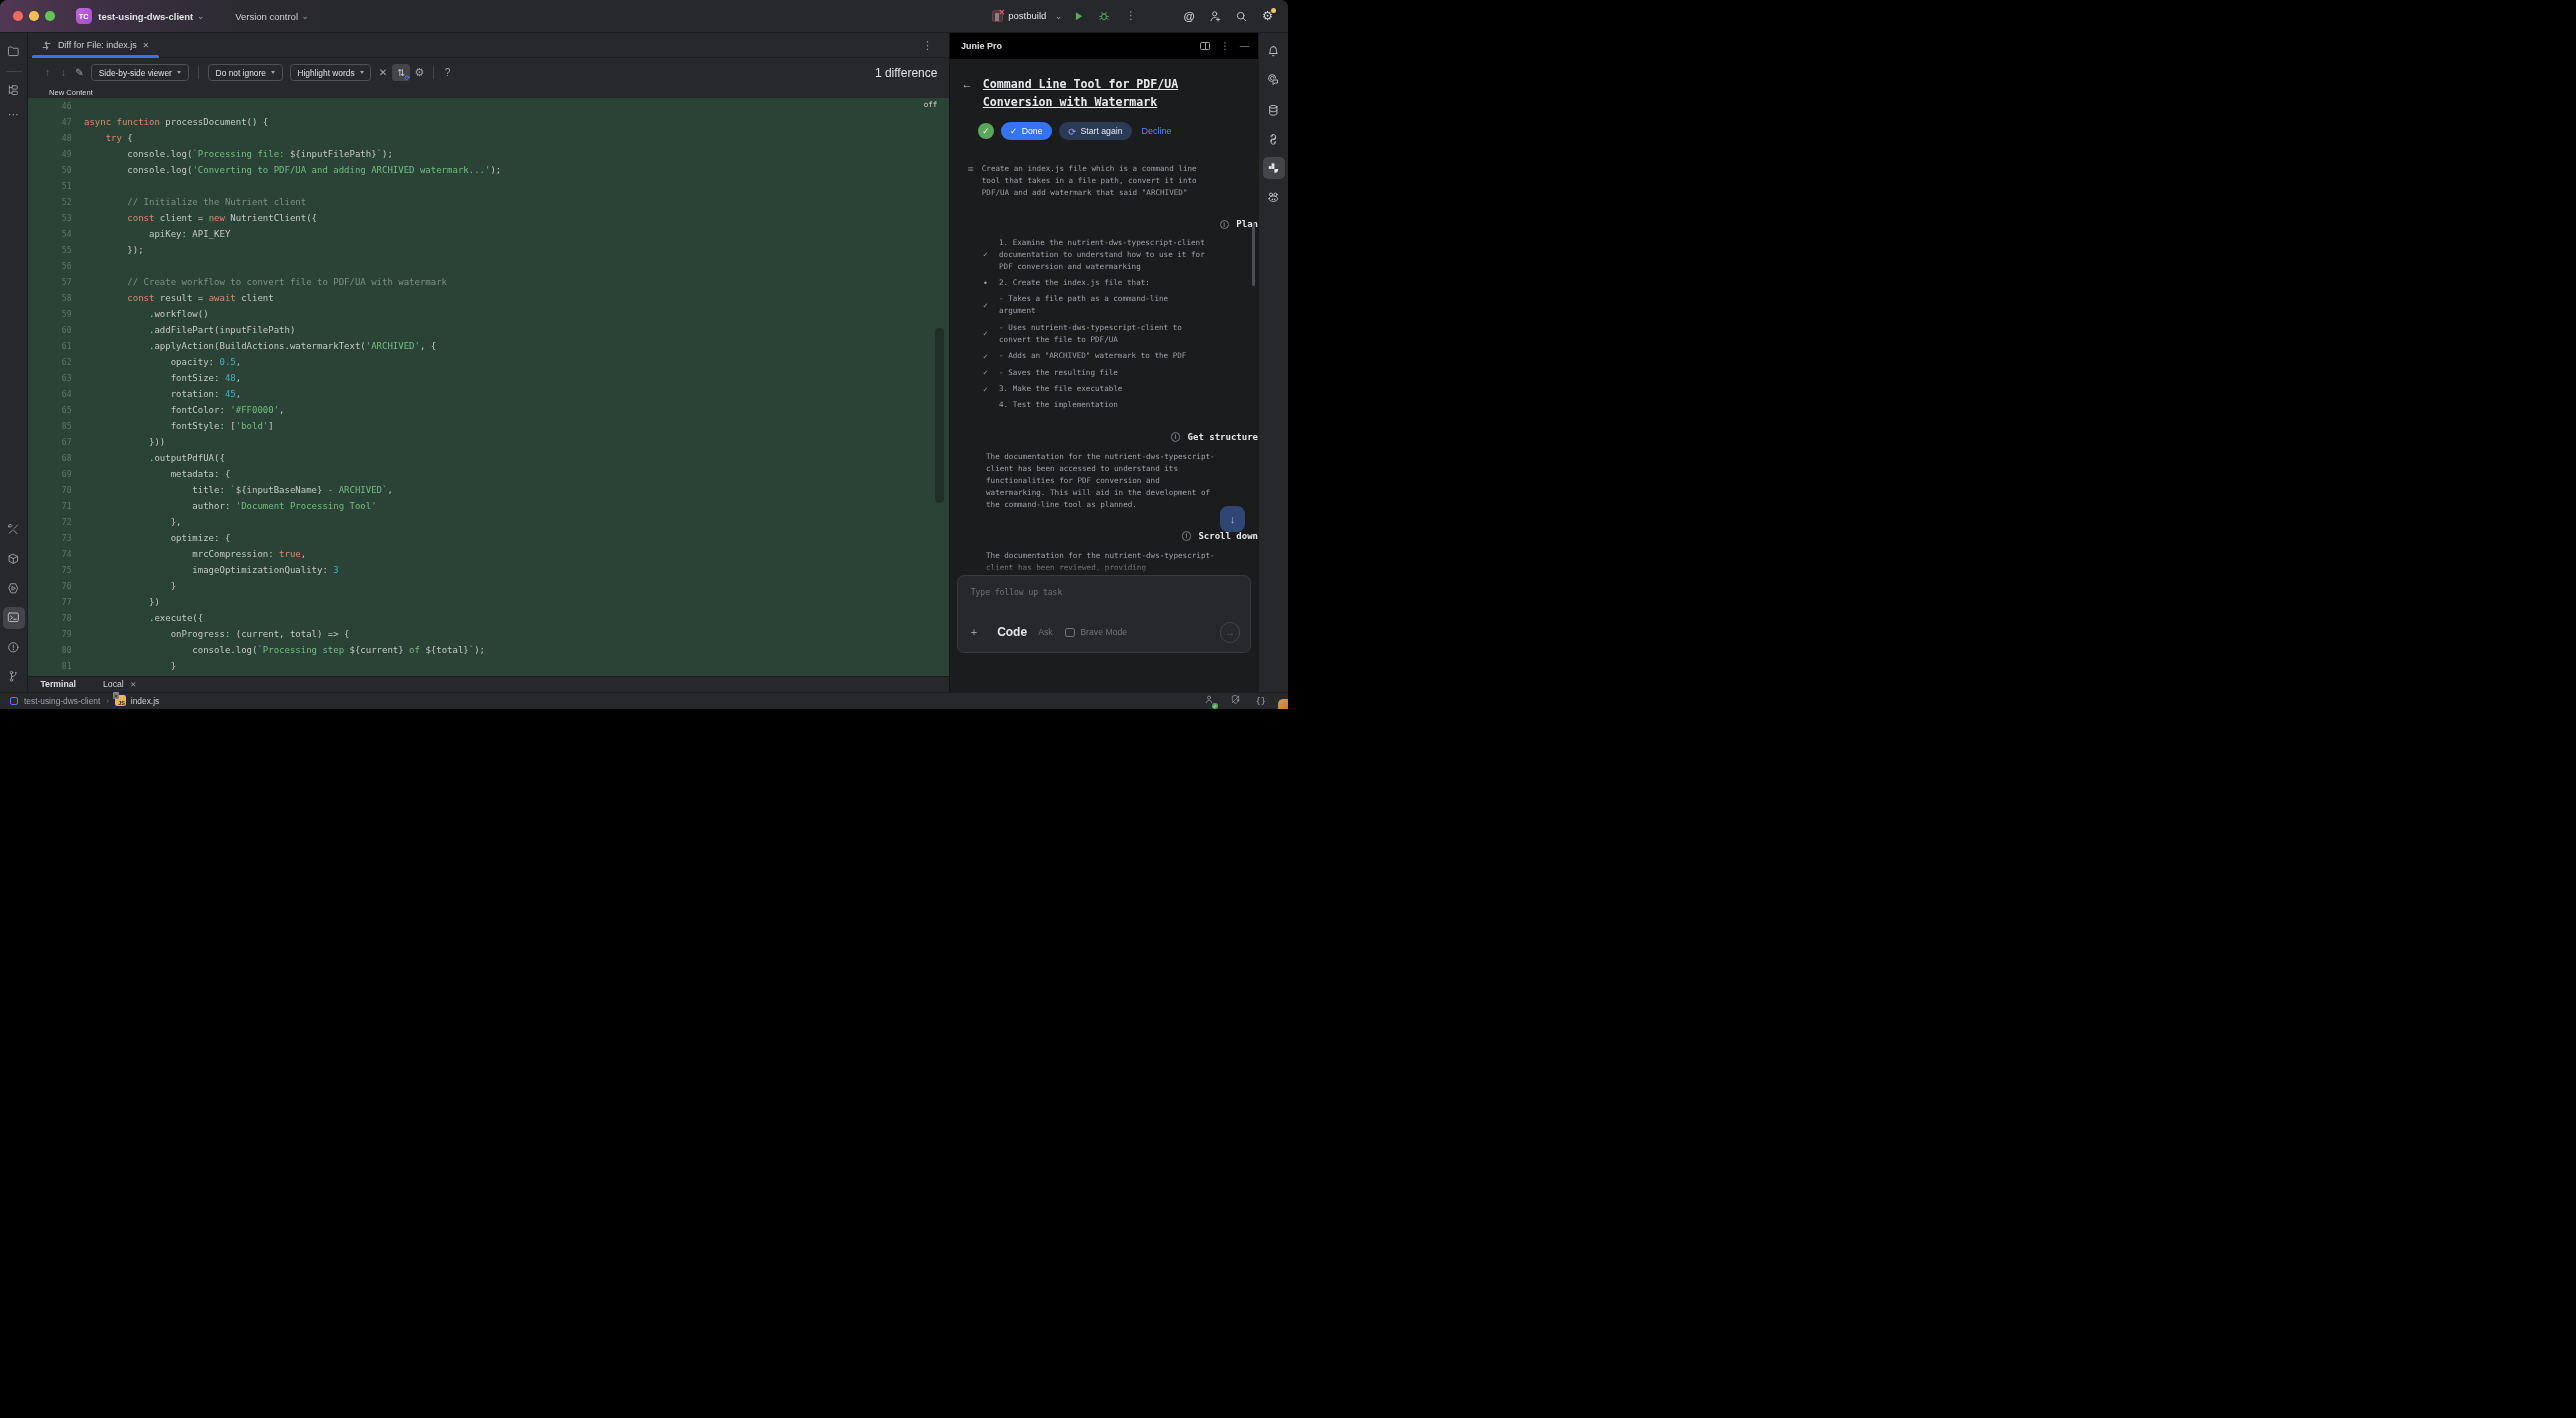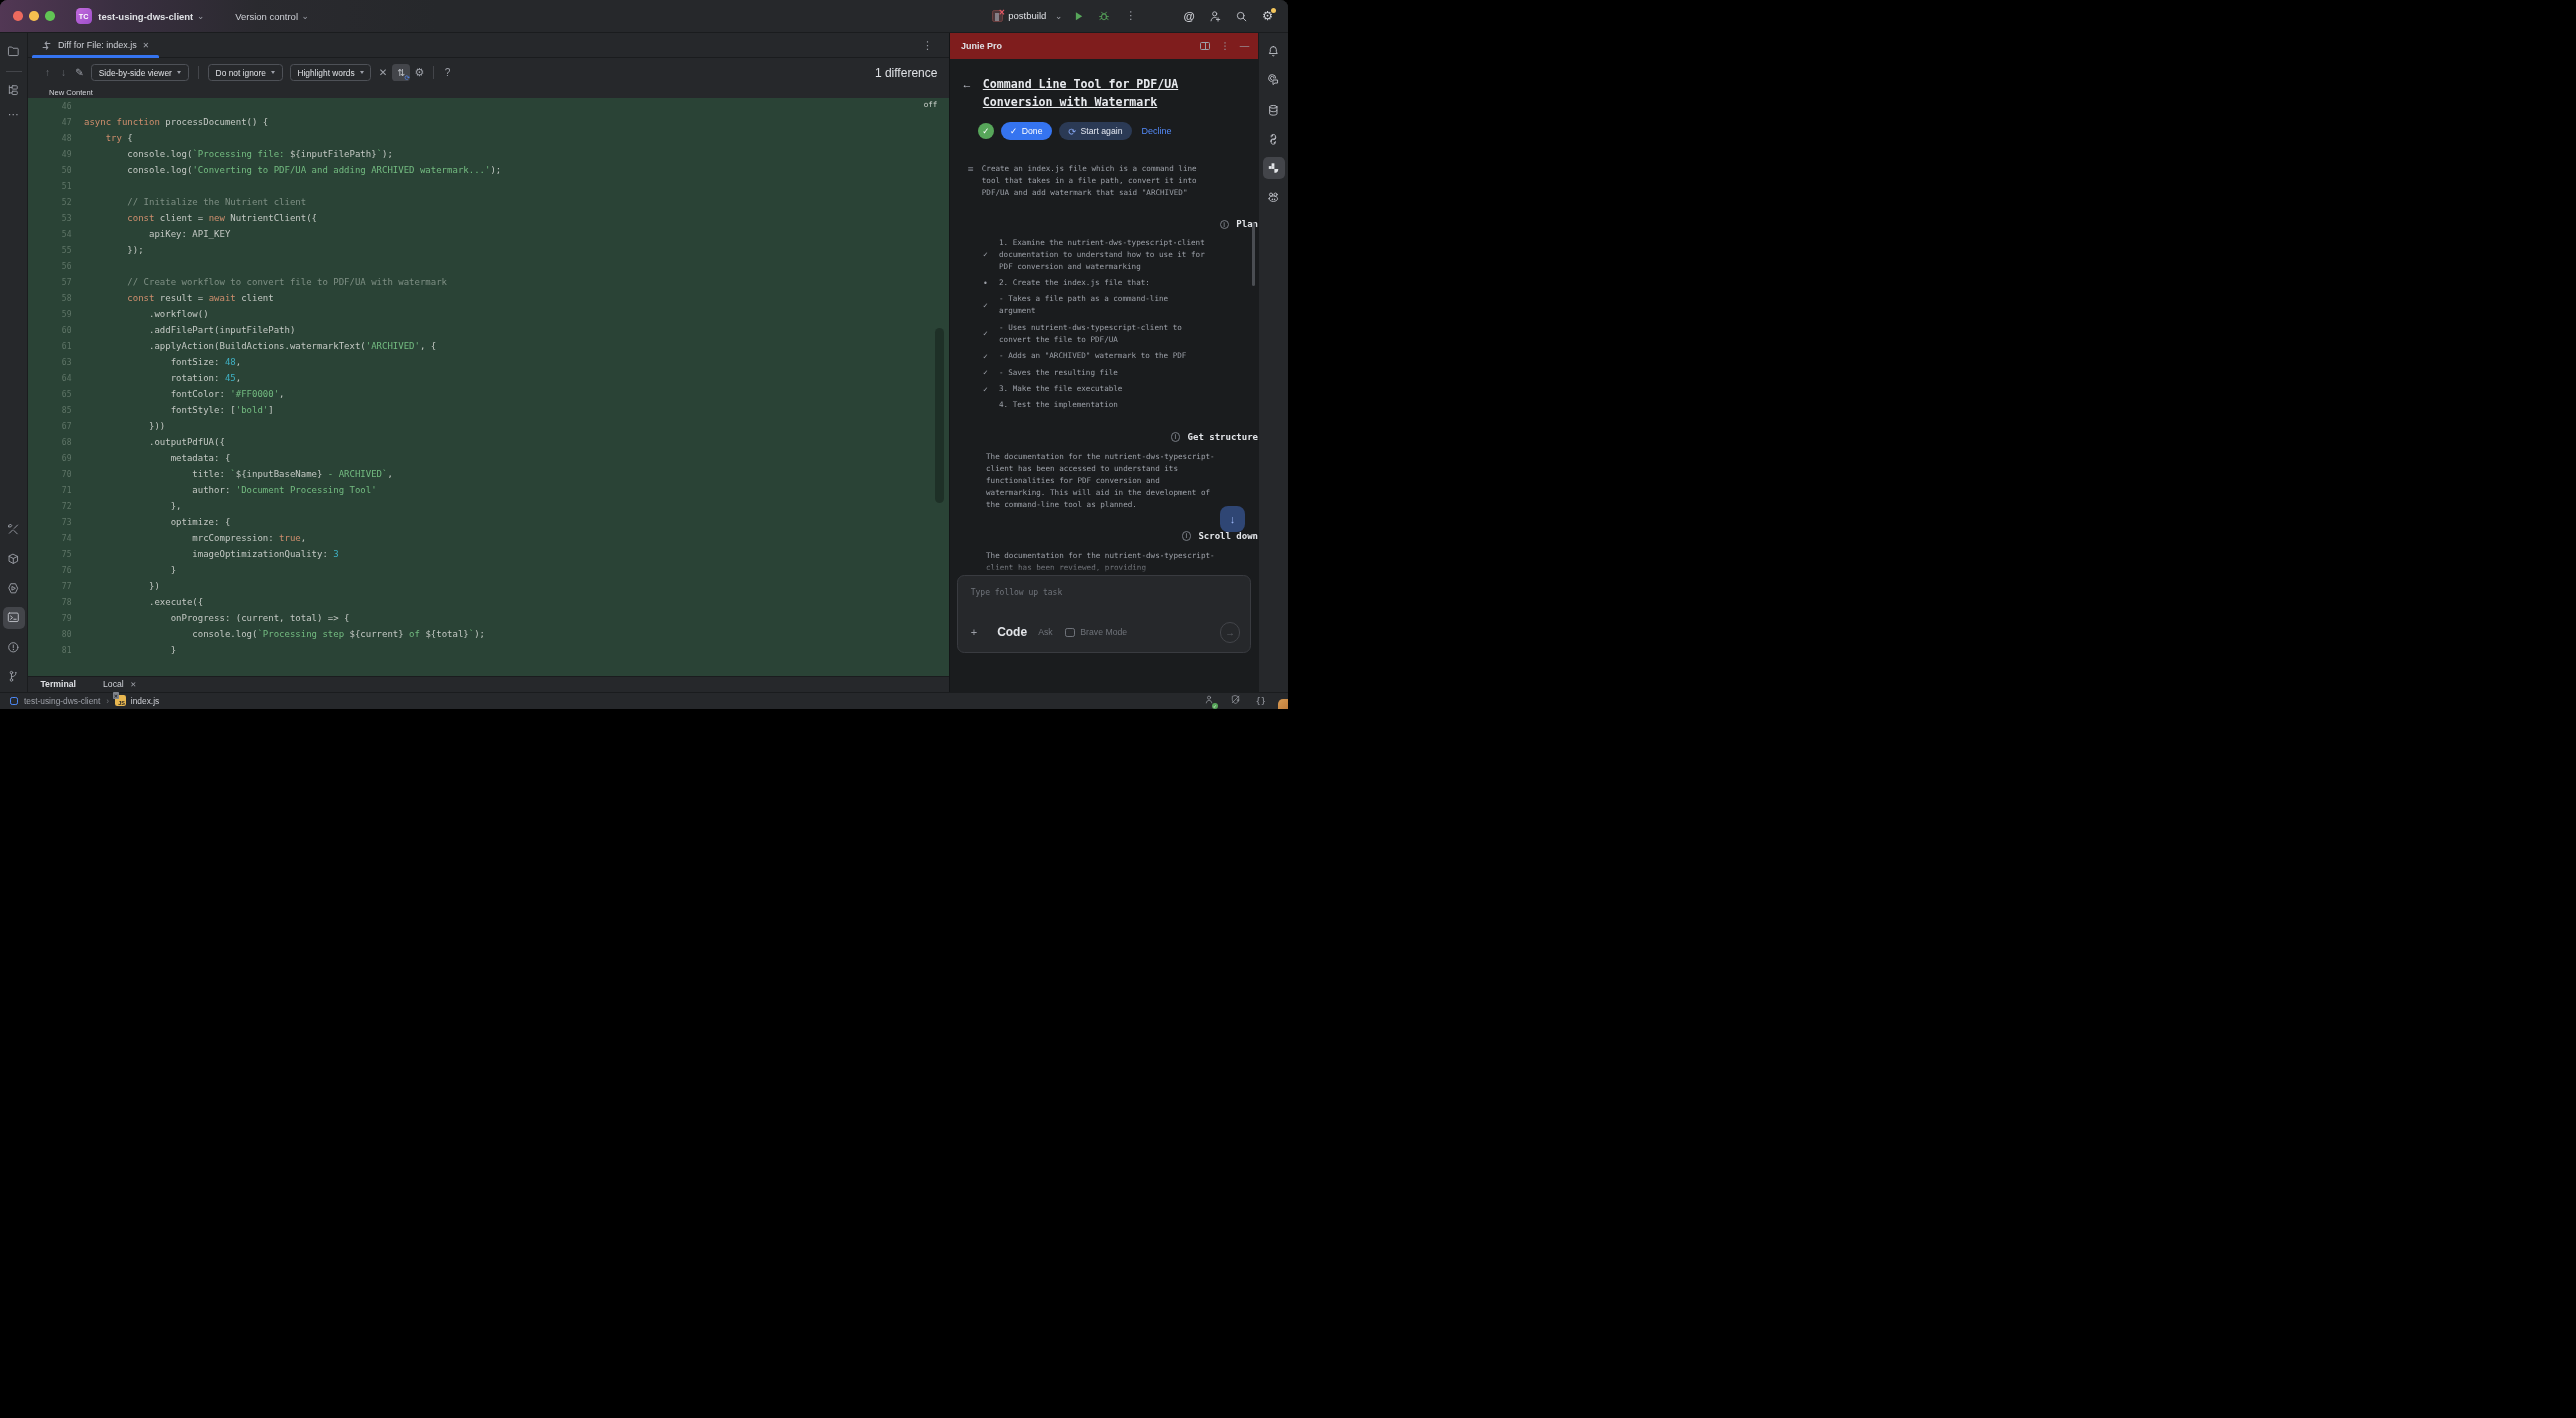--- a/index.html
+++ b/index.html
@@ -85,21 +85,21 @@
 
   .terminal-row { position:absolute; bottom:0; left:0; right:0; height:16px; background:#26282b; border-top:0.7px solid #1a1c1e;
     display:flex; align-items:center; }
   .term-title { font-size:8.7px; font-weight:bold; color:#dfe1e5; margin-left:12.4px; }
   .term-tab { display:flex; align-items:center; gap:6.6px; margin-left:27px; }
   .term-tab-label { font-size:8.7px; color:#ced0d6; }
   .term-close { color:#9da0a8; font-size:7.3px; }
 
   
   .junie { position:absolute; left:949px; top:33px; width:309px; bottom:17.5px; background:#1a1c1e; border-left:0.7px solid #131517; }
-  .junie-header { position:absolute; top:0; left:0; right:0; height:25.5px; background:#7f1d1d;
+  .junie-header { position:absolute; top:0; left:0; right:0; height:25.5px; background:#000000;
     display:flex; align-items:center; padding:0 8.7px 0 11px; }
   .junie-title { font-size:9px; font-weight:bold; color:#dfe1e5; }
   .jh-icons { margin-left:auto; display:flex; align-items:center; gap:10.2px; color:#9da0a8; }
   .split-ic { width:9.5px; height:8px; border:0.9px solid #9da0a8; border-radius:1.5px; position:relative; }
   .split-ic::after { content:""; position:absolute; left:3.6px; top:0; bottom:0; width:0.9px; background:#9da0a8; }
   .jh-glyph { font-size:9.5px; }
 
   .junie-scroll { position:absolute; top:25.5px; left:0; right:0; height:516px; overflow:hidden;
     font-family:"DejaVu Sans Mono", monospace; }
   .task-title-row { display:flex; margin:17.5px 10.2px 0 11.6px; gap:10.2px; }
@@ -341,20 +341,21 @@
         <div class="code-row"><span class="gutter">52</span><span class="code-text"><span class="tk-c">        // Initialize the Nutrient client</span></span></div>
         <div class="code-row"><span class="gutter">53</span><span class="code-text"><span class="tk-d">        </span><span class="tk-k">const</span><span class="tk-d"> client = </span><span class="tk-k">new</span><span class="tk-d"> NutrientClient({</span></span></div>
         <div class="code-row"><span class="gutter">54</span><span class="code-text"><span class="tk-d">            apiKey: API_KEY</span></span></div>
         <div class="code-row"><span class="gutter">55</span><span class="code-text"><span class="tk-d">        });</span></span></div>
         <div class="code-row"><span class="gutter">56</span><span class="code-text"></span></div>
         <div class="code-row"><span class="gutter">57</span><span class="code-text"><span class="tk-c">        // Create workflow to convert file to PDF/UA with watermark</span></span></div>
         <div class="code-row"><span class="gutter">58</span><span class="code-text"><span class="tk-d">        </span><span class="tk-k">const</span><span class="tk-d"> result = </span><span class="tk-k">await</span><span class="tk-d"> client</span></span></div>
         <div class="code-row"><span class="gutter">59</span><span class="code-text"><span class="tk-d">            .workflow()</span></span></div>
         <div class="code-row"><span class="gutter">60</span><span class="code-text"><span class="tk-d">            .addFilePart(inputFilePath)</span></span></div>
         <div class="code-row"><span class="gutter">61</span><span class="code-text"><span class="tk-d">            .applyAction(BuildActions.watermarkText(</span><span class="tk-s">'ARCHIVED'</span><span class="tk-d">, {</span></span></div>
+        <div class="code-row"><span class="gutter">62</span><span class="code-text"><span class="tk-d">                opacity: </span><span class="tk-n">0.5</span><span class="tk-d">,</span></span></div>
         <div class="code-row"><span class="gutter">63</span><span class="code-text"><span class="tk-d">                fontSize: </span><span class="tk-n">48</span><span class="tk-d">,</span></span></div>
         <div class="code-row"><span class="gutter">64</span><span class="code-text"><span class="tk-d">                rotation: </span><span class="tk-n">45</span><span class="tk-d">,</span></span></div>
         <div class="code-row"><span class="gutter">65</span><span class="code-text"><span class="tk-d">                fontColor: </span><span class="tk-s">'#FF0000'</span><span class="tk-d">,</span></span></div>
         <div class="code-row"><span class="gutter">85</span><span class="code-text"><span class="tk-d">                fontStyle: [</span><span class="tk-s">'bold'</span><span class="tk-d">]</span></span></div>
         <div class="code-row"><span class="gutter">67</span><span class="code-text"><span class="tk-d">            }))</span></span></div>
         <div class="code-row"><span class="gutter">68</span><span class="code-text"><span class="tk-d">            .outputPdfUA({</span></span></div>
         <div class="code-row"><span class="gutter">69</span><span class="code-text"><span class="tk-d">                metadata: {</span></span></div>
         <div class="code-row"><span class="gutter">70</span><span class="code-text"><span class="tk-d">                    title: </span><span class="tk-s">`</span><span class="tk-d">${inputBaseName}</span><span class="tk-s"> - ARCHIVED`</span><span class="tk-d">,</span></span></div>
         <div class="code-row"><span class="gutter">71</span><span class="code-text"><span class="tk-d">                    author: </span><span class="tk-s">'Document Processing Tool'</span></span></div>
         <div class="code-row"><span class="gutter">72</span><span class="code-text"><span class="tk-d">                },</span></span></div>

